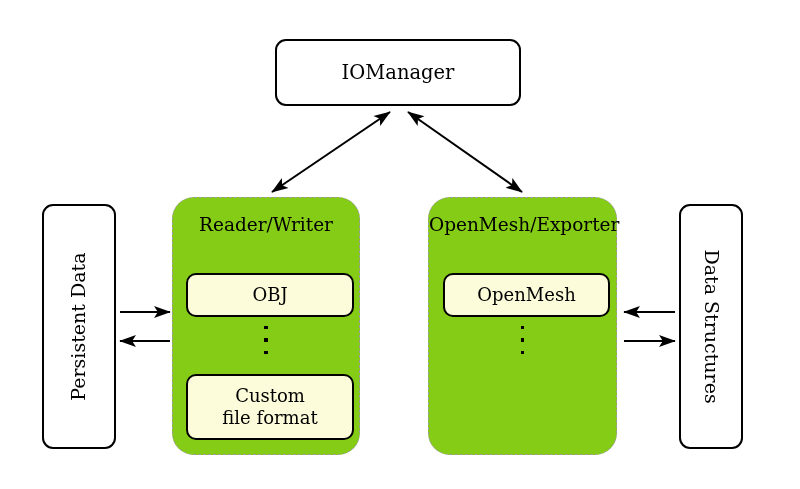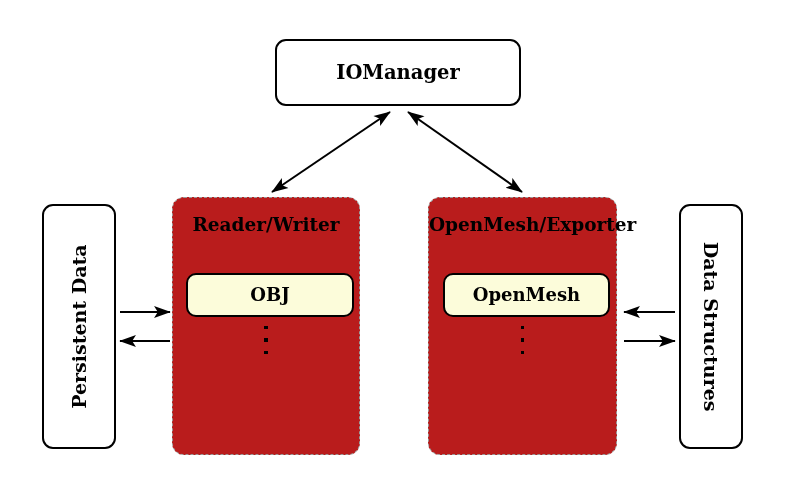--- a/index.html
+++ b/index.html
@@ -23,21 +23,20 @@
     position: absolute;
     box-sizing: border-box;
     border: 2.6px solid #000000;
     border-radius: 11px;
     background: transparent;
     display: flex;
     align-items: center;
     justify-content: center;
     text-align: center;
     color: #000000;
-    font-weight: bold;
   }
   .node-label {
     white-space: pre-line;
     line-height: 1.22;
   }
 
   
   #io-manager {
     left: 275px;
     top: 39px;
@@ -70,24 +69,23 @@
   }
   #data-structures .node-label {
     transform: rotate(90deg);
     white-space: nowrap;
   }
 
   
   .group {
     position: absolute;
     box-sizing: border-box;
-    background: #b91c1c;
+    background: #84cc16;
     border: 1.7px dashed #9a9a9a;
-    border-radius: 12px;
-    font-weight: bold;
+    border-radius: 22px;
   }
   #group-reader-writer {
     left: 172px;
     top: 197px;
     width: 188px;
     height: 258px;
   }
   #group-importer-exporter {
     left: 428px;
     top: 197px;
@@ -210,20 +208,24 @@
   <div class="group" id="group-reader-writer">
     <div class="group-title">Reader/Writer</div>
     <div class="leaf leaf-top">
       <span>OBJ</span>
     </div>
     <div class="vdots">
       <i></i>
       <i></i>
       <i></i>
     </div>
+    <div class="leaf leaf-bottom">
+      <span class="node-label">Custom
+file format</span>
+    </div>
   </div>
 
   <div class="group" id="group-importer-exporter">
     <div class="group-title">OpenMesh/Exporter</div>
     <div class="leaf leaf-top">
       <span>OpenMesh</span>
     </div>
     <div class="vdots">
       <i></i>
       <i></i>

